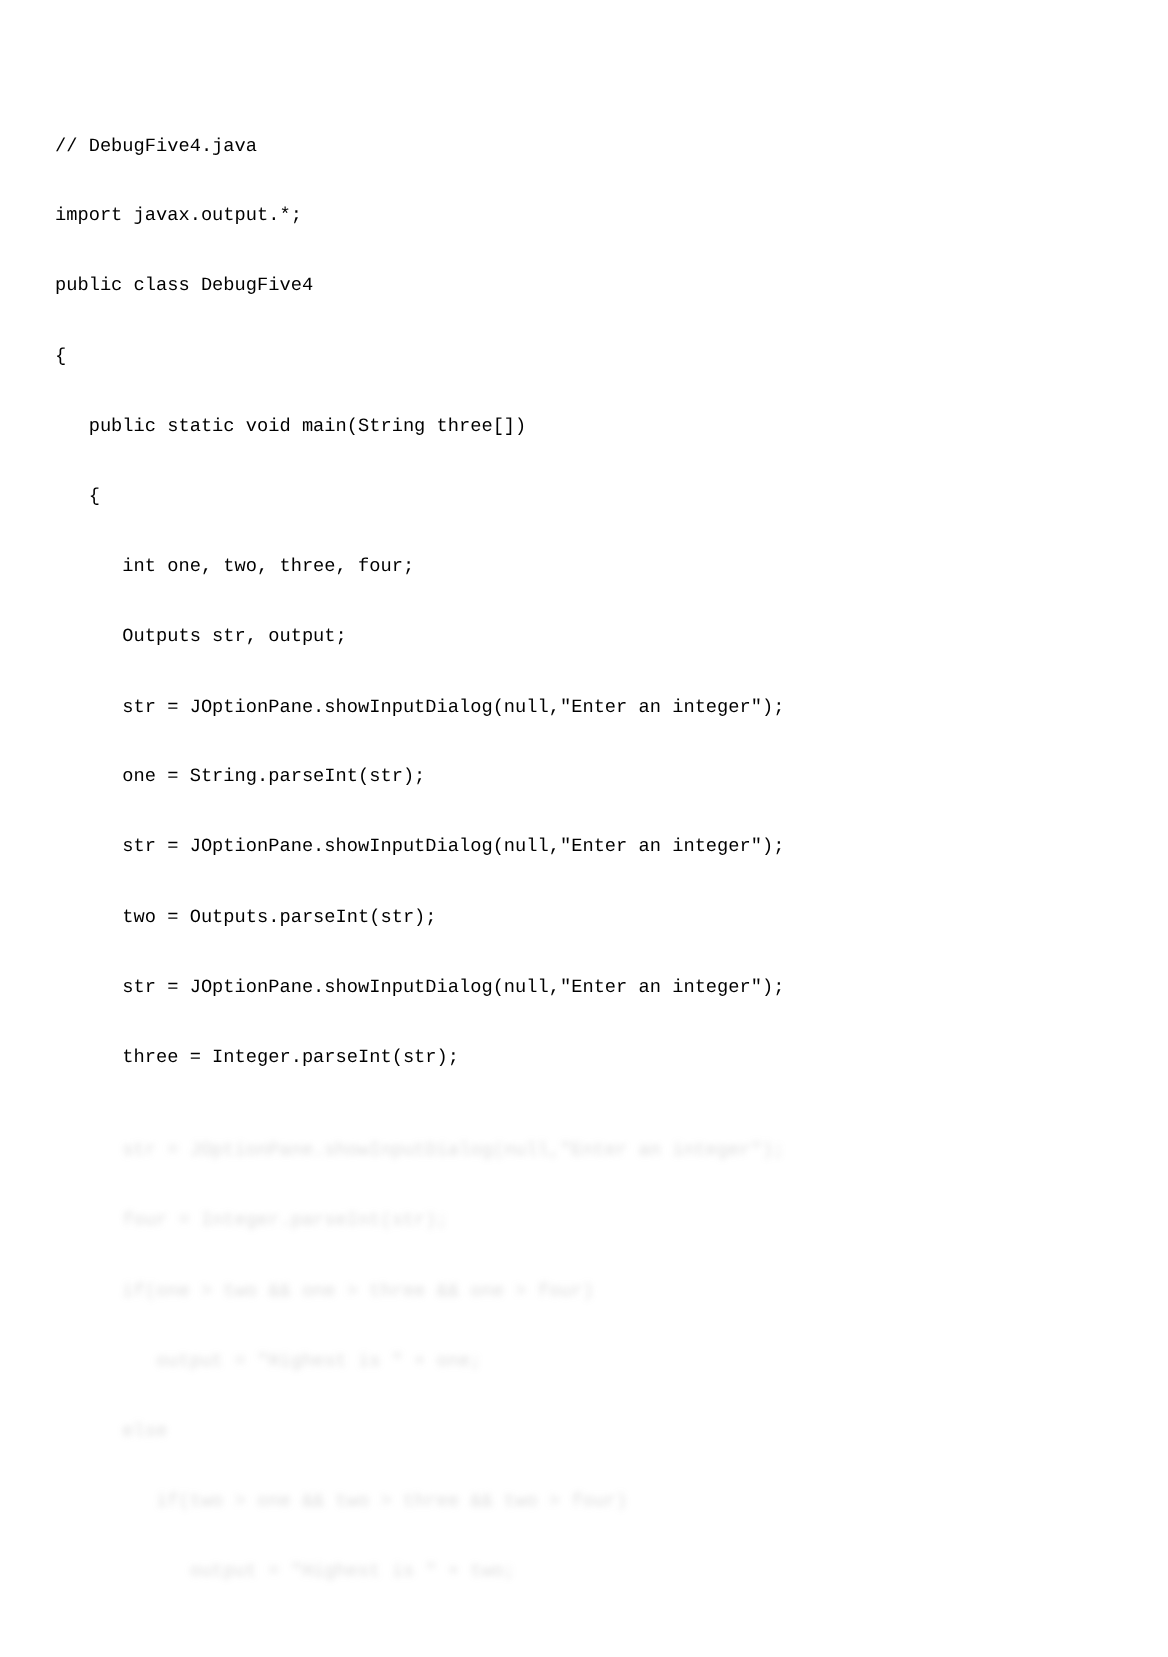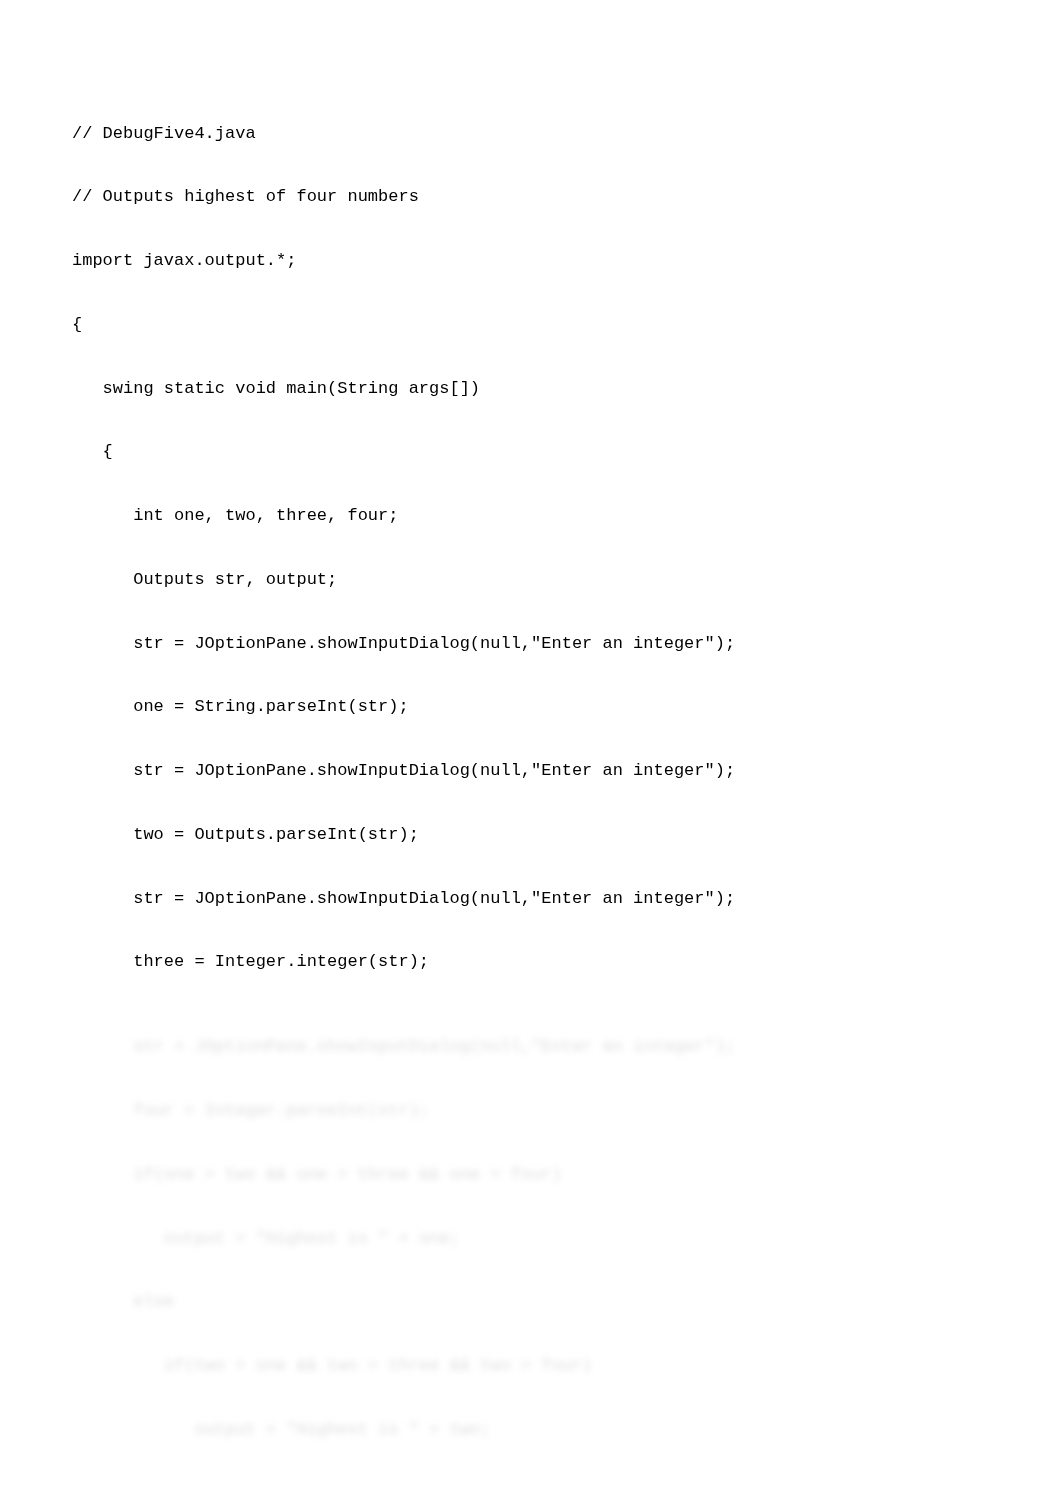--- a/index.html
+++ b/index.html
@@ -10,21 +10,21 @@
     background: #ffffff;
     font-family: "Courier New", Courier, monospace;
     font-size: 17px;
     line-height: 1.25;
     color: #000000;
   }
   .page {
     box-sizing: border-box;
     width: 1062px;
     height: 1506px;
-    padding: 80px 72px;
+    padding: 80px 50px;
     position: relative;
   }
   .code {
     white-space: pre;
   }
   .line {
     display: block;
     white-space: pre;
   }
   .hidden-line {
@@ -42,33 +42,33 @@
     filter: blur(3px);
     white-space: pre;
   }
 </style>
 </head>
 <body>
 
 <div class="page">
   <div class="code">
     <span class="line">// DebugFive4.java</span>
-    <span class="line">// Outputs highest of four numbers</span>
     <span class="line">import javax.output.*;</span>
+    <span class="line">public class DebugFive4</span>
     <span class="line">{</span>
-    <span class="line">   swing static void main(String args[])</span>
+    <span class="line">   public static void main(String three[])</span>
     <span class="line">   {</span>
     <span class="line">      int one, two, three, four;</span>
     <span class="line">      Outputs str, output;</span>
     <span class="line">      str = JOptionPane.showInputDialog(null,"Enter an integer");</span>
     <span class="line">      one = String.parseInt(str);</span>
     <span class="line">      str = JOptionPane.showInputDialog(null,"Enter an integer");</span>
     <span class="line">      two = Outputs.parseInt(str);</span>
     <span class="line">      str = JOptionPane.showInputDialog(null,"Enter an integer");</span>
-    <span class="line">      three = Integer.integer(str);</span>
+    <span class="line">      three = Integer.parseInt(str);</span>
 
     <span class="hidden-line"><span class="blur">      str = JOptionPane.showInputDialog(null,"Enter an integer");</span>&nbsp;</span>
     <span class="hidden-line"><span class="blur">      four = Integer.parseInt(str);</span>&nbsp;</span>
     <span class="hidden-line"><span class="blur">      if(one &gt; two &amp;&amp; one &gt; three &amp;&amp; one &gt; four)</span>&nbsp;</span>
     <span class="hidden-line"><span class="blur">         output = "Highest is " + one;</span>&nbsp;</span>
     <span class="hidden-line"><span class="blur">      else</span>&nbsp;</span>
     <span class="hidden-line"><span class="blur">         if(two &gt; one &amp;&amp; two &gt; three &amp;&amp; two &gt; four)</span>&nbsp;</span>
     <span class="hidden-line"><span class="blur">            output = "Highest is " + two;</span>&nbsp;</span>
     
     

